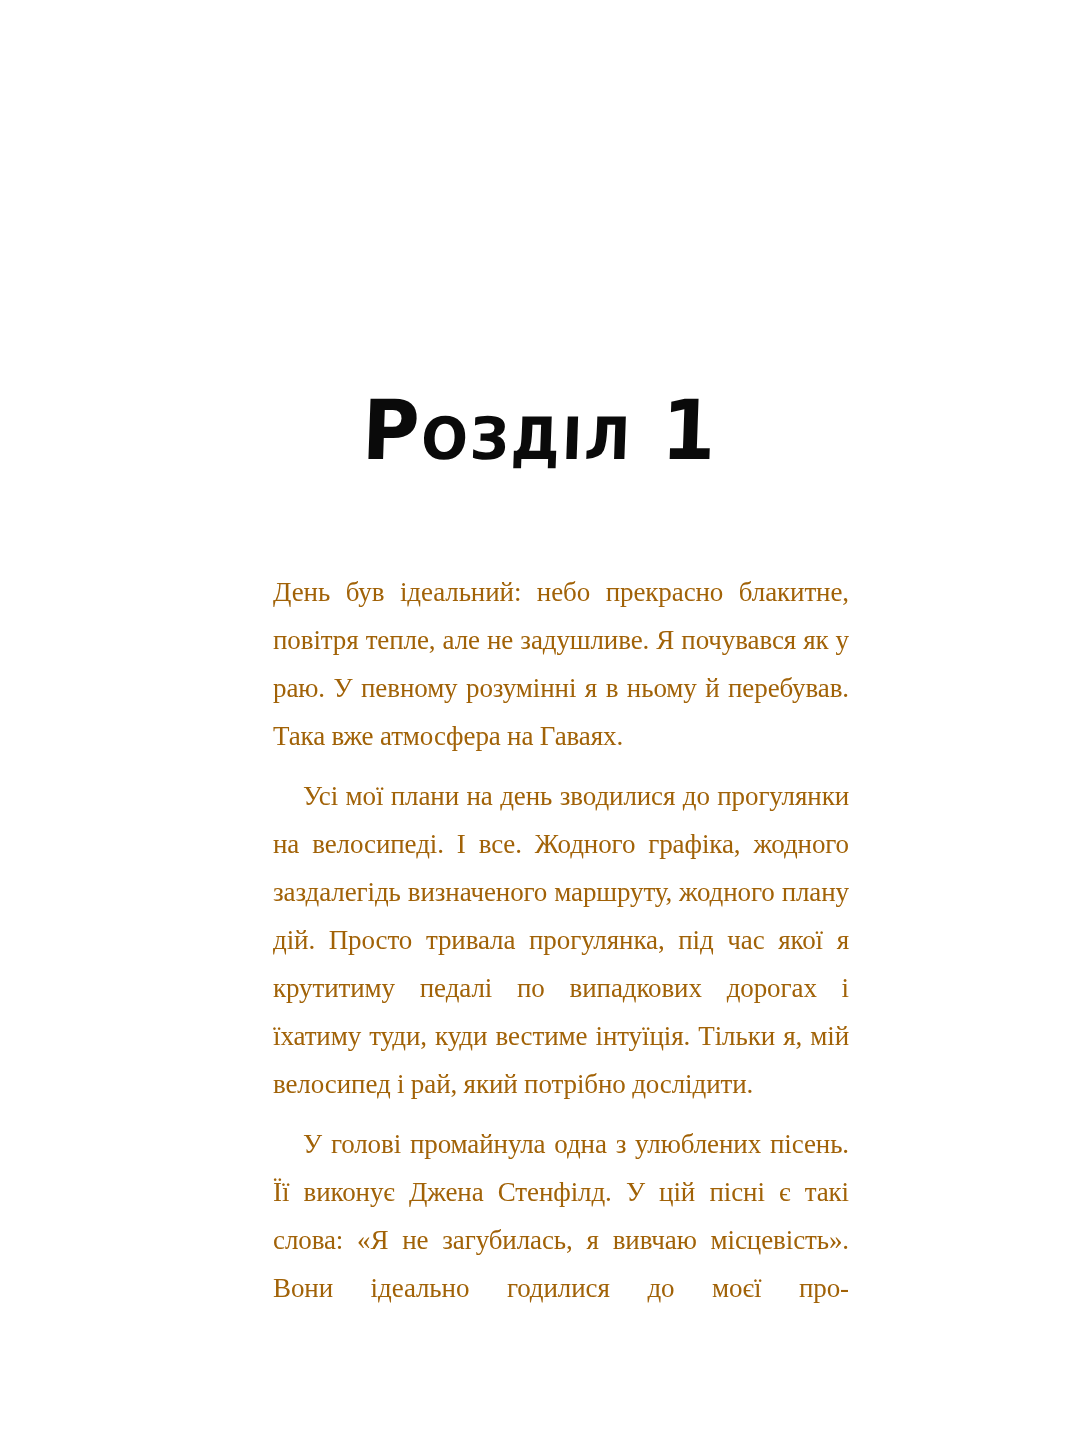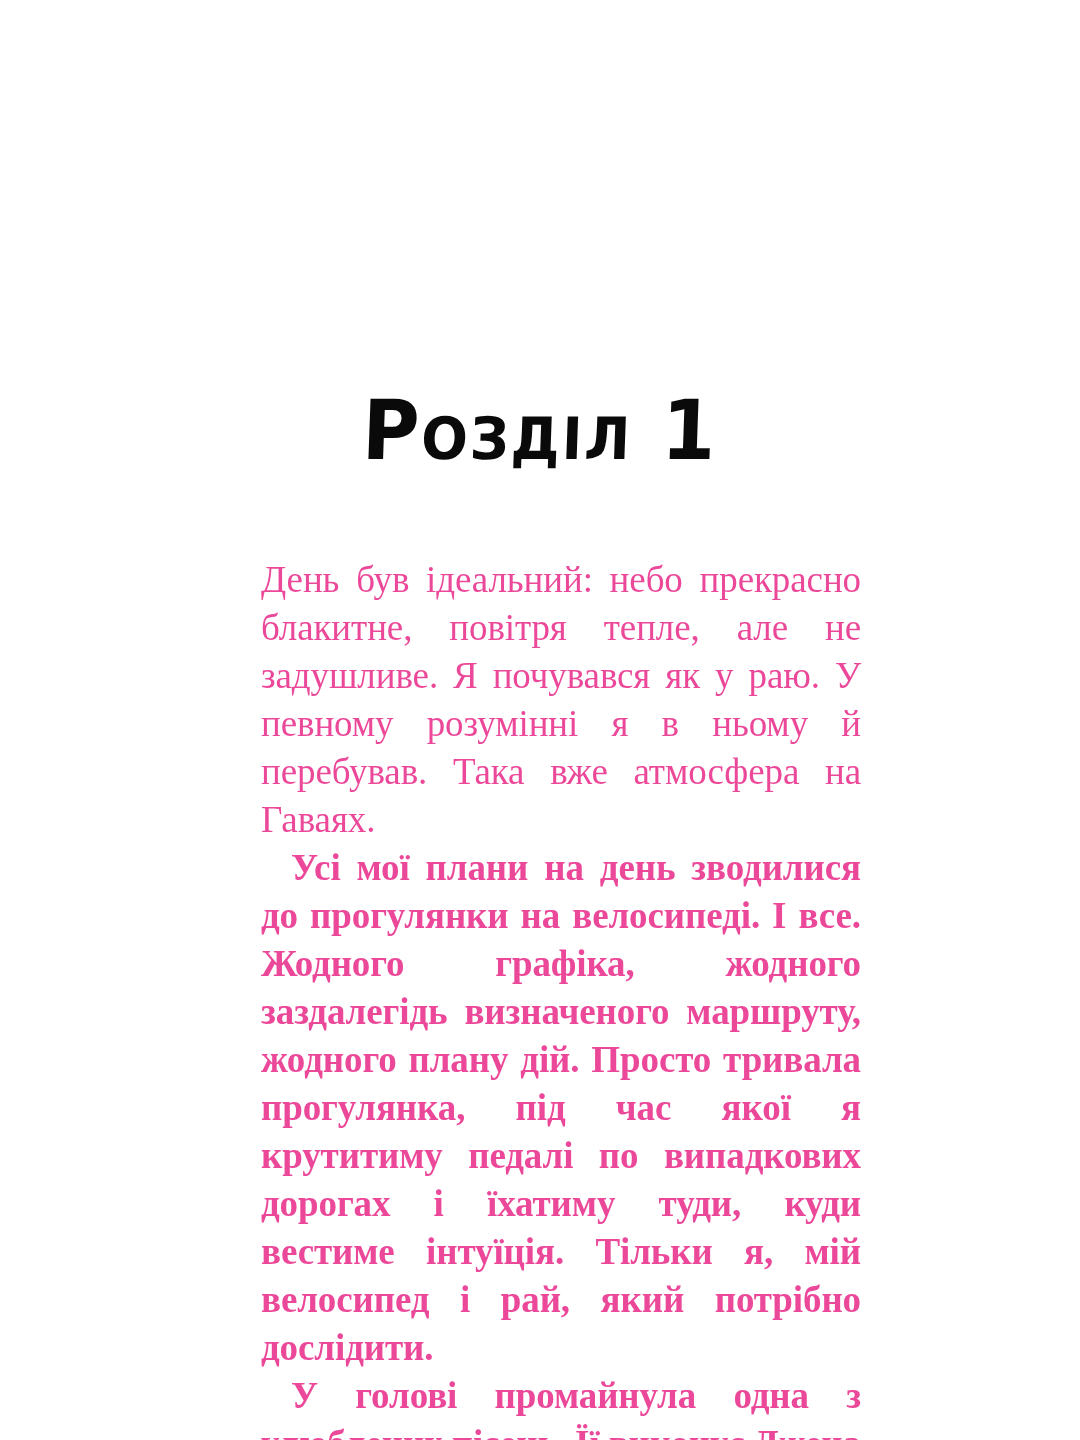--- a/index.html
+++ b/index.html
@@ -47,35 +47,34 @@
 
   
   .text-block {
     position: absolute;
     top: 556px;
     left: 261px;
     width: 600px;
   }
 
   .para {
-    margin: 0;
+    margin: 12px;
     text-align: justify;
     text-align-last: left;
     text-justify: inter-word;
-    font-size: 37px;
+    font-size: 27px;
     line-height: 48px;
     letter-spacing: -0.1px;
     word-spacing: -0.2px;
-    color: #ec4899;
+    color: #a16207;
     hyphens: manual;
   }
 
   .para.indent {
     text-indent: 30px;
-    font-weight: bold;
   }
 
   
   .para.tail {
     text-align: justify;
     text-align-last: justify;
   }
 </style>
 </head>
 <body>

